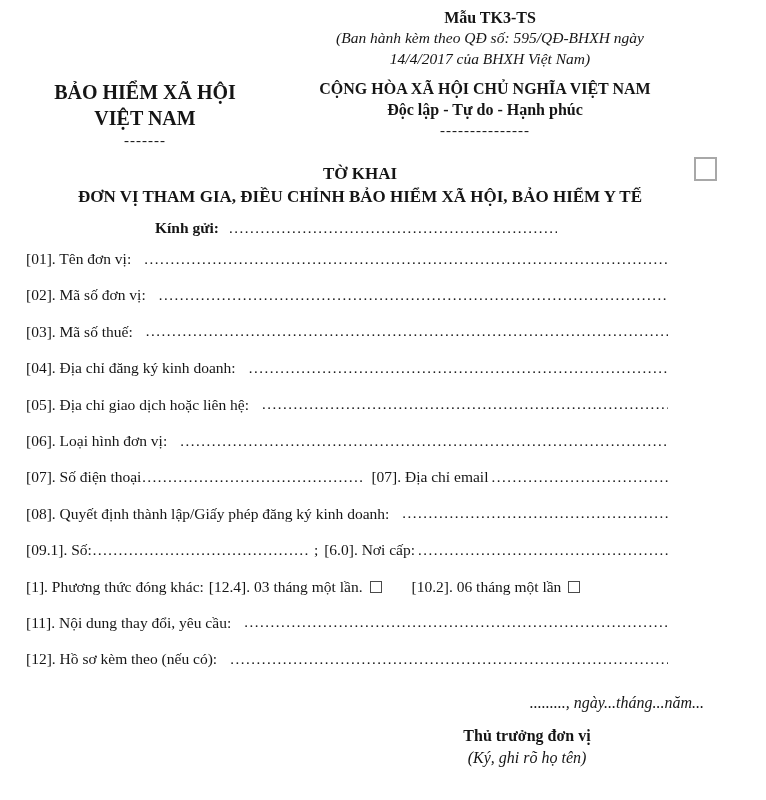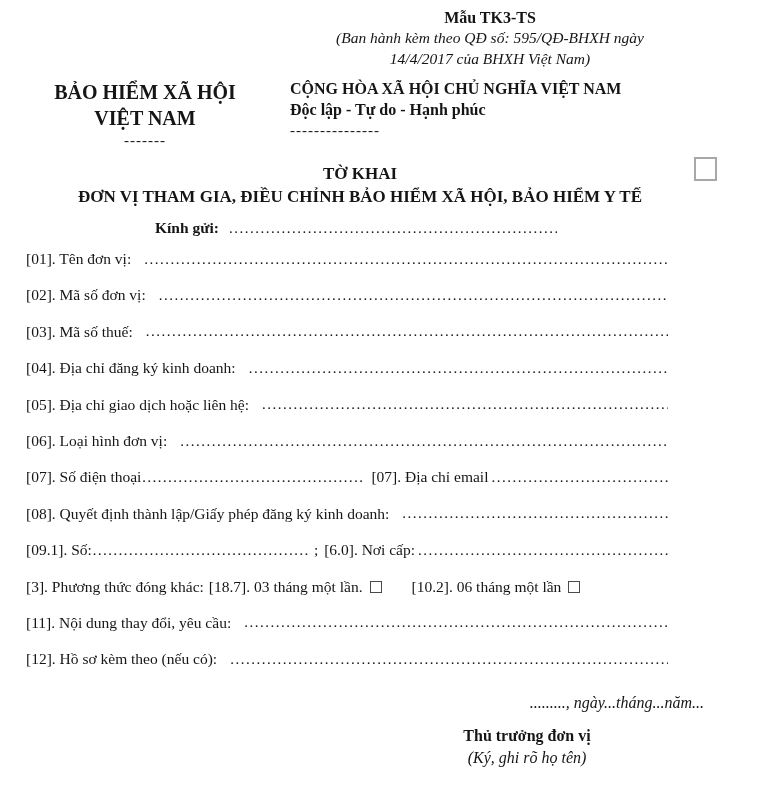--- a/index.html
+++ b/index.html
@@ -14,21 +14,21 @@
   .top-note{display:flex;padding-top:7px;}
   .top-note .spacer{width:290px;flex:none;}
   .top-note .block{width:400px;text-align:center;line-height:1.32;}
   .form-code{font-weight:bold;font-size:16px;}
   .issued{font-style:italic;font-size:15.5px;}
 
   
   .header-row{display:flex;margin-top:10px;}
   .header-left{width:290px;flex:none;text-align:center;}
   .header-left .org{font-weight:bold;font-size:20px;line-height:1.3;padding:0 30px;}
-  .header-right{width:390px;flex:none;text-align:left;}
+  .header-right{width:390px;flex:none;text-align:center;}
   .header-right .country{font-weight:bold;font-size:16px;line-height:1.3;}
   .header-right .motto{font-weight:bold;font-size:16px;line-height:1.3;}
   .divider{line-height:1.2;font-size:15px;letter-spacing:1px;}
 
   
   .corner-box{position:absolute;left:694px;top:157px;width:19px;height:20px;border:2px solid #a8a8a8;background:#fff;}
 
   
   .title{margin-top:14px;text-align:center;font-weight:bold;font-size:17px;line-height:1.35;padding-right:60px;padding-left:20px;}
 
@@ -138,22 +138,22 @@
 
     <div class="form-row">
       <span class="label-tight">[09.1]. Số:</span>
       <span class="leader" style="width:218px;">……………………………………………………………………</span>
       <span class="sep">;</span>
       <span class="label2">[6.0]. Nơi cấp:</span>
       <span class="fill">........................................................................................................................................................................................................................................</span>
     </div>
 
     <div class="form-row">
-      <span class="label" style="margin-right:5px;">[3]. Phương thức đóng khác:</span>
-      <span>[18.7]. 03 tháng một lần.</span>
+      <span class="label" style="margin-right:5px;">[1]. Phương thức đóng khác:</span>
+      <span>[12.4]. 03 tháng một lần.</span>
       <span class="checkbox"></span>
       <span class="opt2">[10.2]. 06 tháng một lần</span>
       <span class="checkbox"></span>
     </div>
 
     <div class="form-row">
       <span class="label">[11]. Nội dung thay đổi, yêu cầu:</span>
       <span class="fill">........................................................................................................................................................................................................................................</span>
     </div>
 

